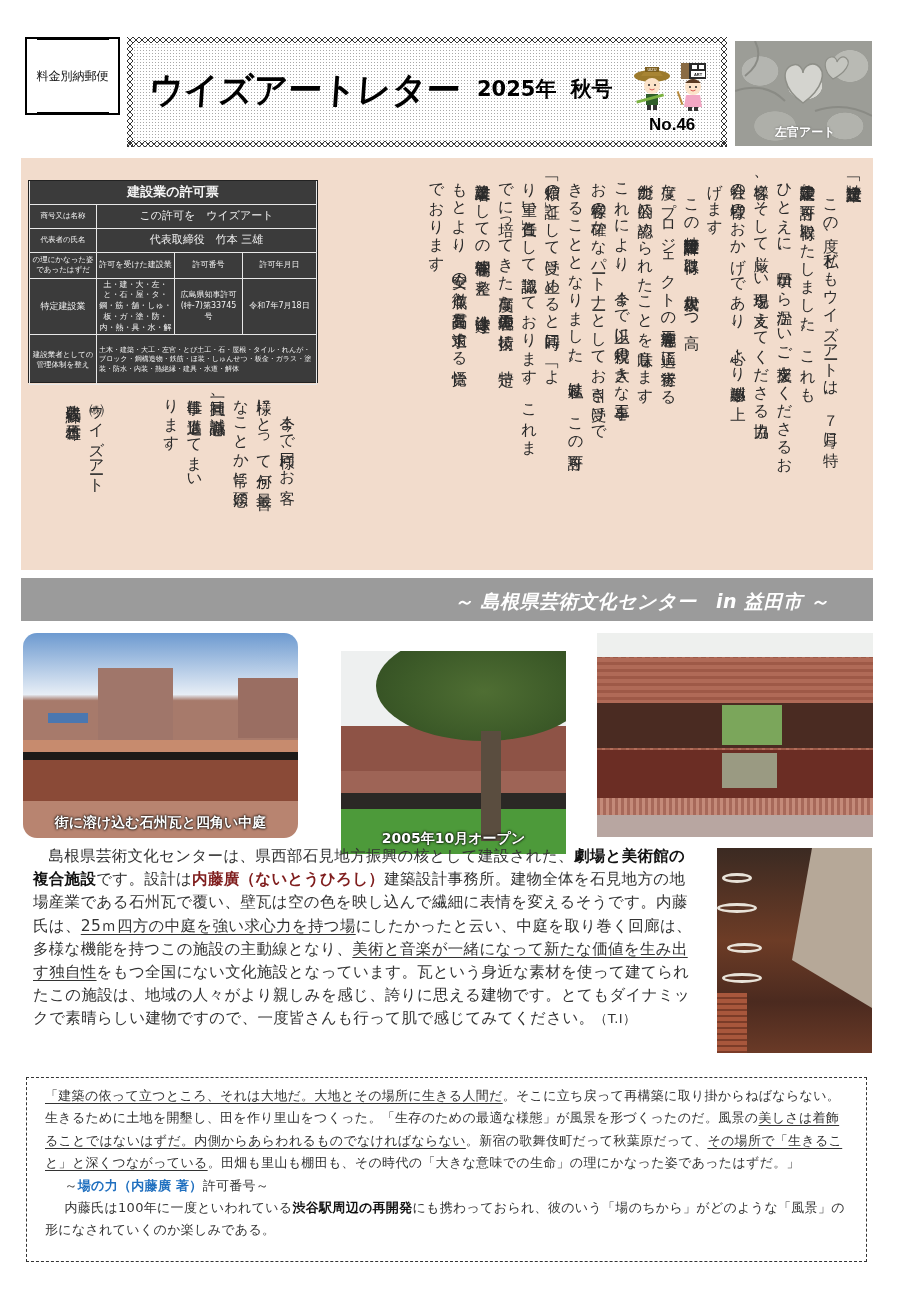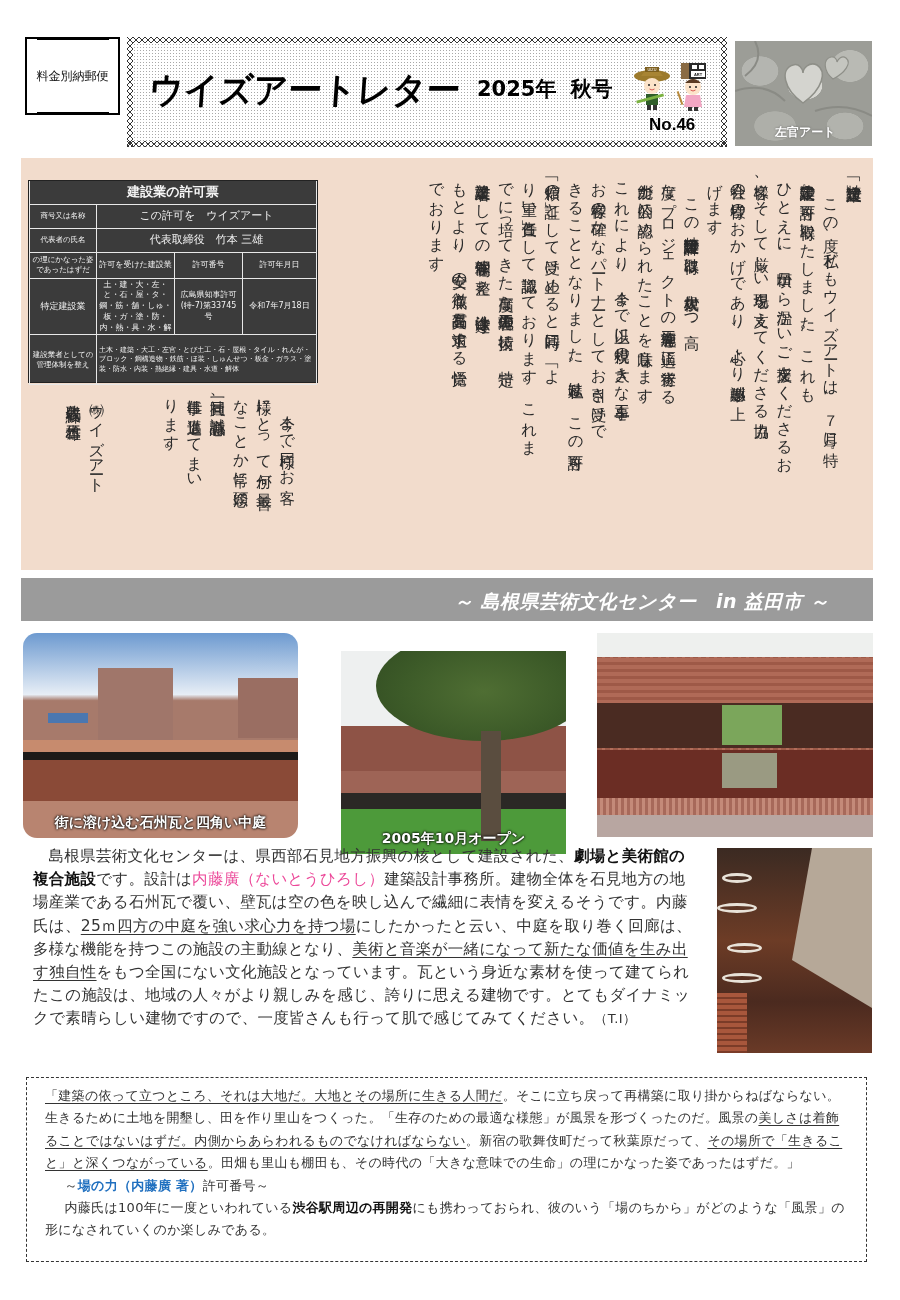--- a/index.html
+++ b/index.html
@@ -173,21 +173,21 @@
     background: repeating-linear-gradient(180deg, #a8573c 0 4px, #7b3c28 4px 6px); }
   .p4 .ring { position:absolute; border:3px solid #e8e2d8; border-radius:50%; height:10px; }
 
   
   .article {
     position: absolute; left: 33px; top: 845px; width: 665px;
     font-size: 15.5px; line-height: 23.2px; color: #333; letter-spacing: 0.3px;
   }
   .article p { text-indent: 1em; }
   .article .b { font-weight: bold; color: #111; }
-  .article .red { font-weight: normal; color: #ec4899; }
+  .article .red { font-weight: bold; color: #7f1d1d; }
   .article .u { text-decoration: underline; text-underline-offset: 3px; }
 
   
   .quote {
     position: absolute; left: 26px; top: 1077px; width: 841px; height: 185px;
     border: 1.5px dashed #333; padding: 7px 18px 0 18px;
     font-size: 13px; line-height: 22.4px; color: #333; letter-spacing: 0.3px;
   }
   .quote .u { text-decoration: underline; text-underline-offset: 3px; }
   .quote .blue { color: #1f6fbf; font-weight: bold; }

